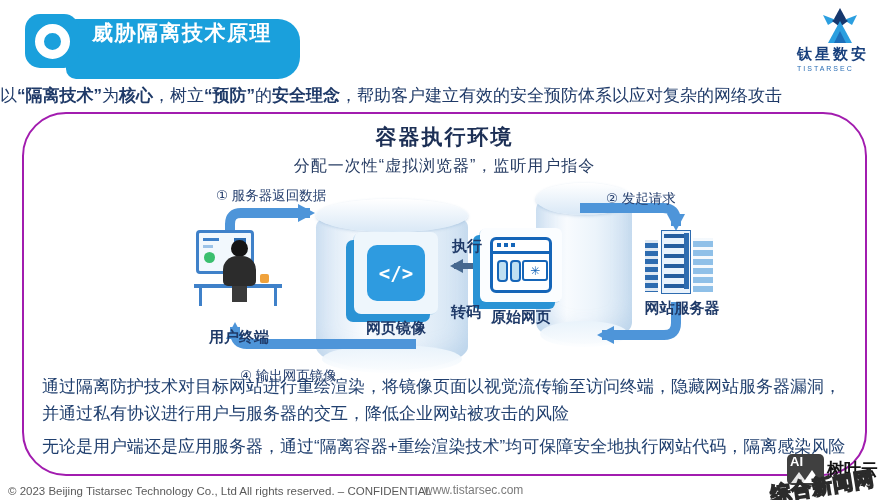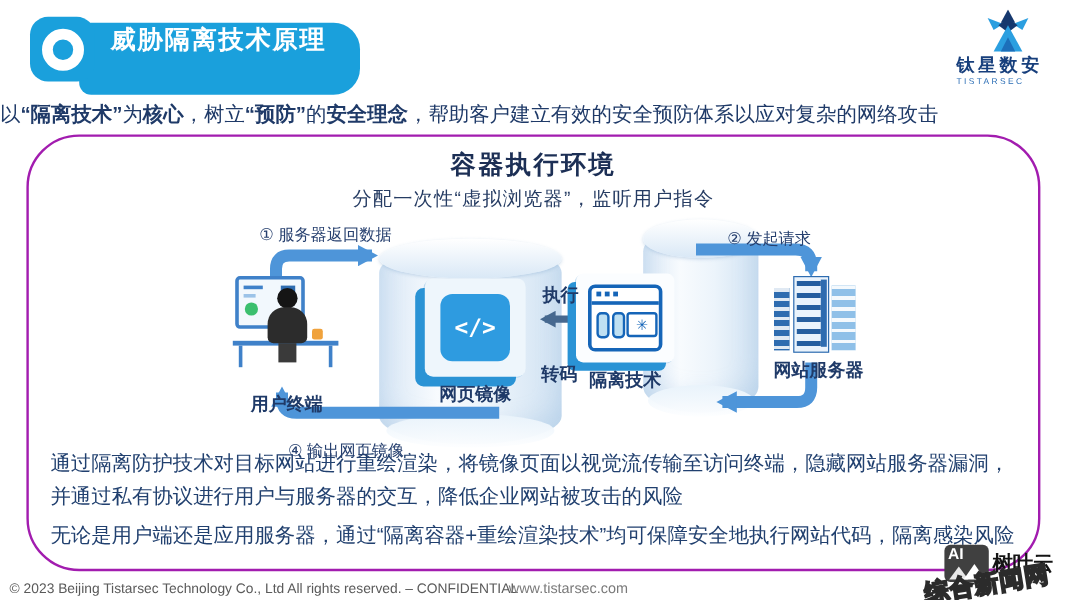--- a/index.html
+++ b/index.html
@@ -200,21 +200,21 @@
           <div class="bw-bar">
             <span class="bw-dot bw-d1"></span>
             <span class="bw-dot bw-d2"></span>
             <span class="bw-dot bw-d3"></span>
           </div>
           <div class="bw-pill bw-p1"></div>
           <div class="bw-pill bw-p2"></div>
           <div class="bw-box">✳</div>
         </div>
       </div>
-      <div class="node-label" style="left:447px;top:122px;width:100px;">隔离技术</div>
+      <div class="node-label" style="left:447px;top:122px;width:100px;">原始网页</div>
 
       <div class="server">
         <div class="sv-t1"></div>
         <div class="sv-t2">
             <div class="sv-t2s"></div>
           </div>
         <div class="sv-t3"></div>
       </div>
       <div class="node-label" style="left:608px;top:113px;width:100px;">网站服务器</div>
     </div>

